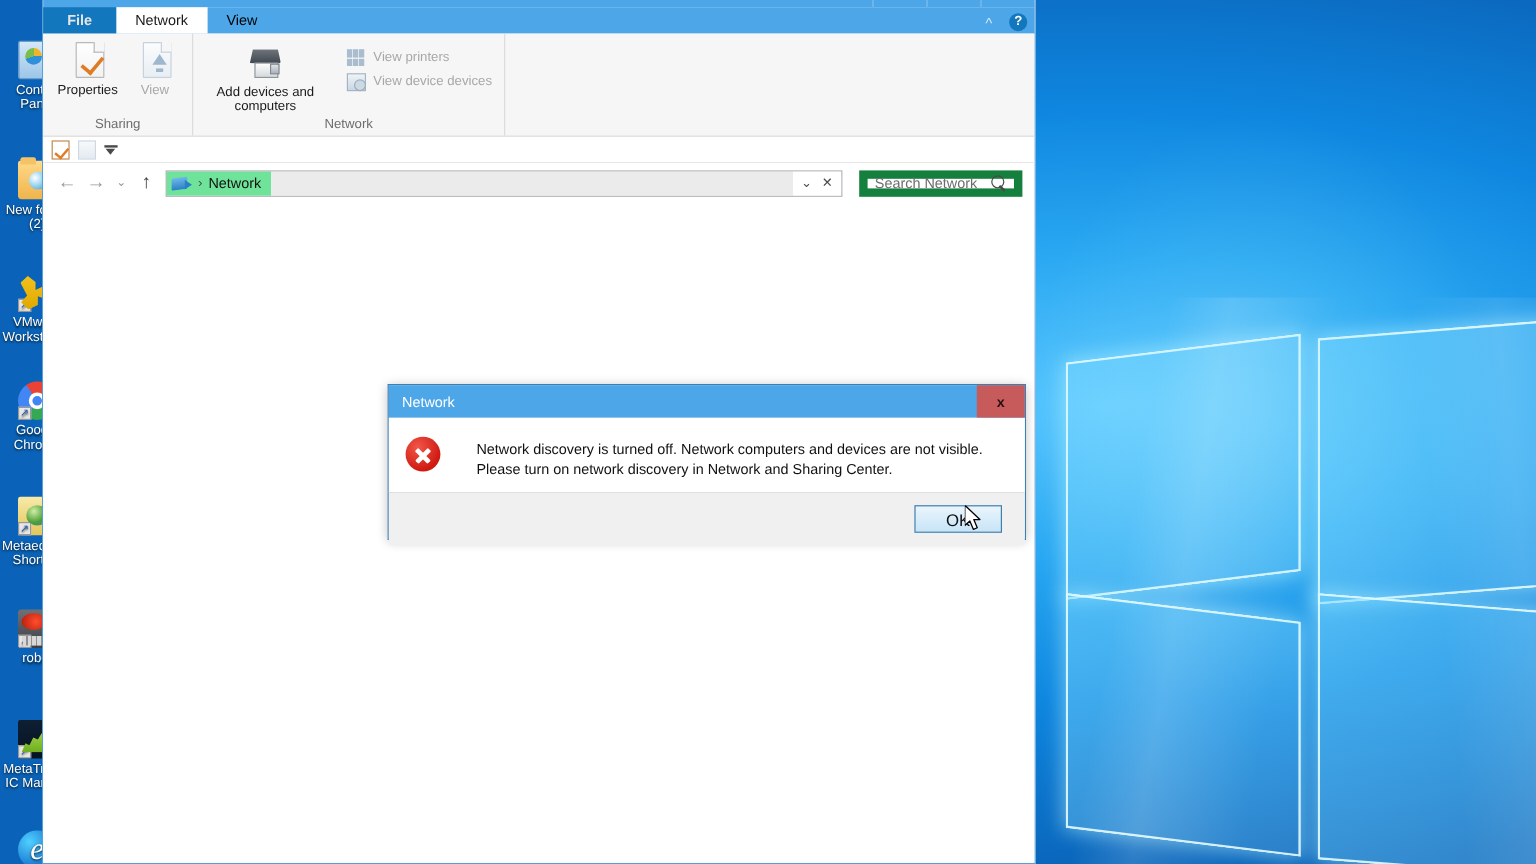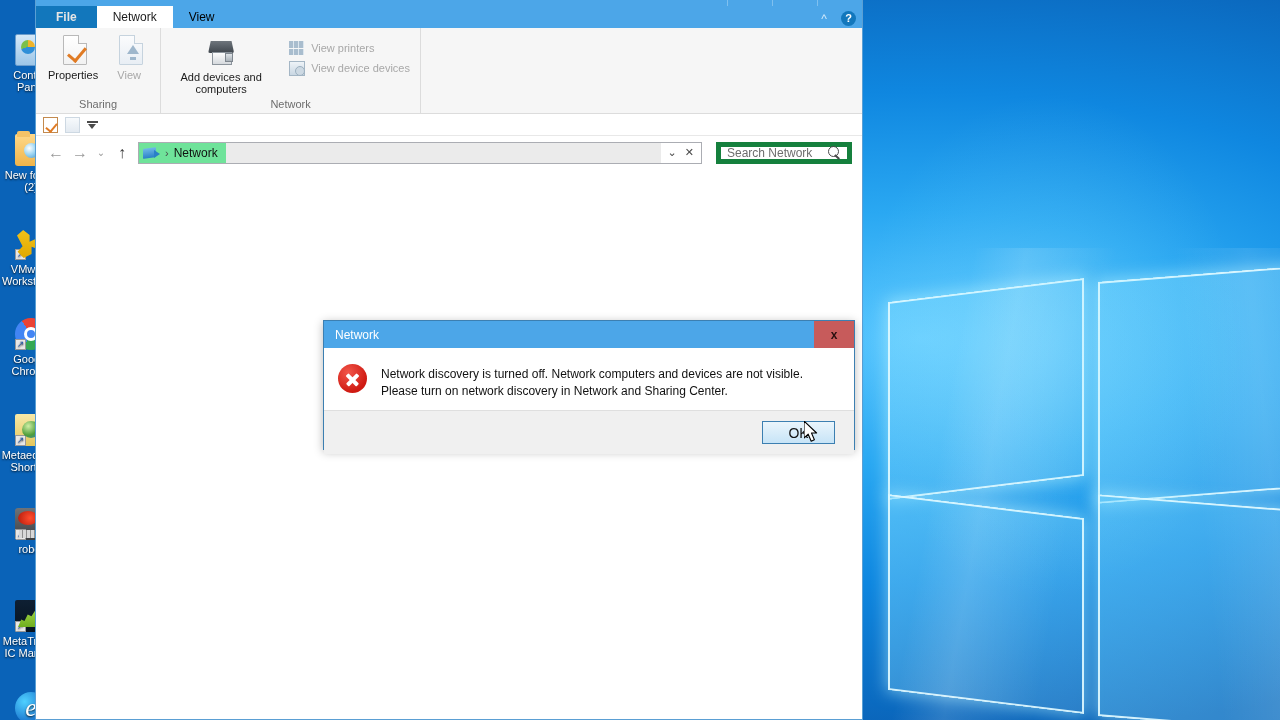--- a/index.html
+++ b/index.html
@@ -271,21 +271,21 @@
   .crumb-ic::after  { content:""; position:absolute; right:0; top:4px; width:0; height:0;
                       border-top:4px solid transparent; border-bottom:4px solid transparent;
                       border-left:6px solid #2a80c8; }
   .crumb-sep { color: #4a4a4a; font-size: 11px; }
   .crumb-txt { font-size: 12px; color: #111; }
   #addr-rest { flex: 1; height: 20px; background: #ebebeb; }
   #addr-tools { display: flex; align-items: center; gap: 8px; padding: 0 7px; background:#fff; height:20px; }
   .addr-ic { font-size: 11px; color: #4a4a4a; }
   #searchbox {
     width: 136px; height: 22px; margin-left: 14px;
-    border: 5px solid #15803d; background: #fff;
+    border: 7px solid #15803d; background: #fff;
     display: flex; align-items: center; padding: 0 6px;
     font-size: 12px; color: #6d6d6d;
   }
   #searchbox .sx { flex: 1; }
   .mag {
     width: 13px; height: 13px; position: relative;
   }
   .mag::before { content:""; position:absolute; left:0; top:0; width:9px; height:9px;
                  border: 1.5px solid #4a4a4a; border-radius:50%; }
   .mag::after  { content:""; position:absolute; left:7px; top:8px; width:6px; height:1.5px;
@@ -307,21 +307,21 @@
     padding-left: 11px; flex: none; position: relative;
   }
   #dlg-title .t { font-size: 12px; color: #fff; }
   #dlg-close {
     position: absolute; right: 0; top: 0; width: 40px; height: 27px;
     background: #c75b5b; color: #2a0f0f; font-size: 12px; font-weight: bold;
     display: flex; align-items: center; justify-content: center;
   }
   #dlg-body {
     flex: 1; background: #fff; display: flex; align-items: flex-start;
-    padding: 16px 16px 10px 14px; gap: 14px;
+    padding: 16px 16px 10px 14px; gap: 30px;
     border-bottom: 1px solid #dfdfdf;
   }
   #err-icon { width: 29px; height: 29px; border-radius: 50%; flex: none;
               background: radial-gradient(circle at 35% 30%, #f2564a, #cf1a12 70%); position: relative; }
   #err-icon::before, #err-icon::after {
     content:""; position:absolute; left:7px; top:13.5px; width:15px; height:3.5px;
     background:#fff; border-radius:1px;
   }
   #err-icon::before { transform: rotate(45deg); }
   #err-icon::after  { transform: rotate(-45deg); }

